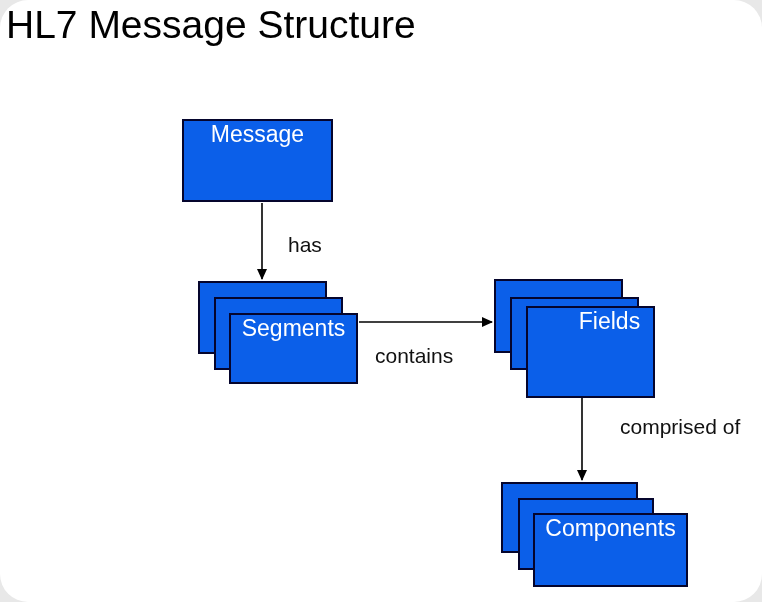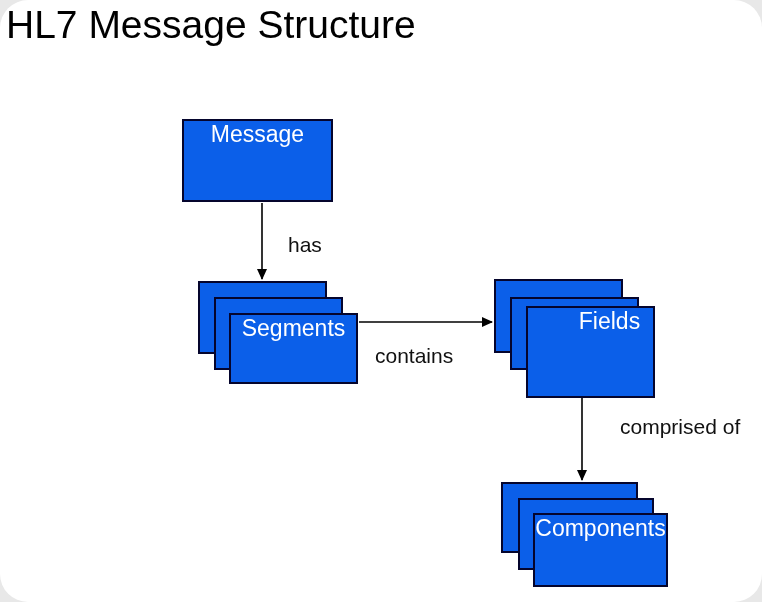--- a/index.html
+++ b/index.html
@@ -45,21 +45,21 @@
   .stack-segments .back {left:0;  top:0;  width:129px;height:73px;}
   .stack-segments .mid  {left:16px;top:16px;width:129px;height:73px;}
   .stack-segments .front{left:31px;top:32px;width:129px;height:71px;}
   .stack-fields{left:494px;top:279px;width:161px;height:107px;}
   .stack-fields .back {left:0;  top:0;  width:129px;height:74px;}
   .stack-fields .mid  {left:16px;top:18px;width:129px;height:73px;}
   .stack-fields .front{left:32px;top:27px;width:129px;height:92px;padding-left:38px;}
   .stack-components{left:501px;top:482px;width:169px;height:105px;}
   .stack-components .back {left:0;  top:0;  width:137px;height:71px;}
   .stack-components .mid  {left:17px;top:16px;width:136px;height:72px;}
-  .stack-components .front{left:32px;top:31px;width:135px;height:74px;}
+  .stack-components .front{left:32px;top:31px;width:155px;height:74px;}
   .edge-label{
     position:absolute;
     font-size:21px;color:var(--label_color);
     white-space:nowrap;line-height:1.1;text-align:right;
   }
   .label-has{left:288px;top:233px;}
   .label-contains{left:375px;top:344px;}
   .label-comprised{left:607px;top:415px;margin-left:13px;}
 </style>
 </head>

